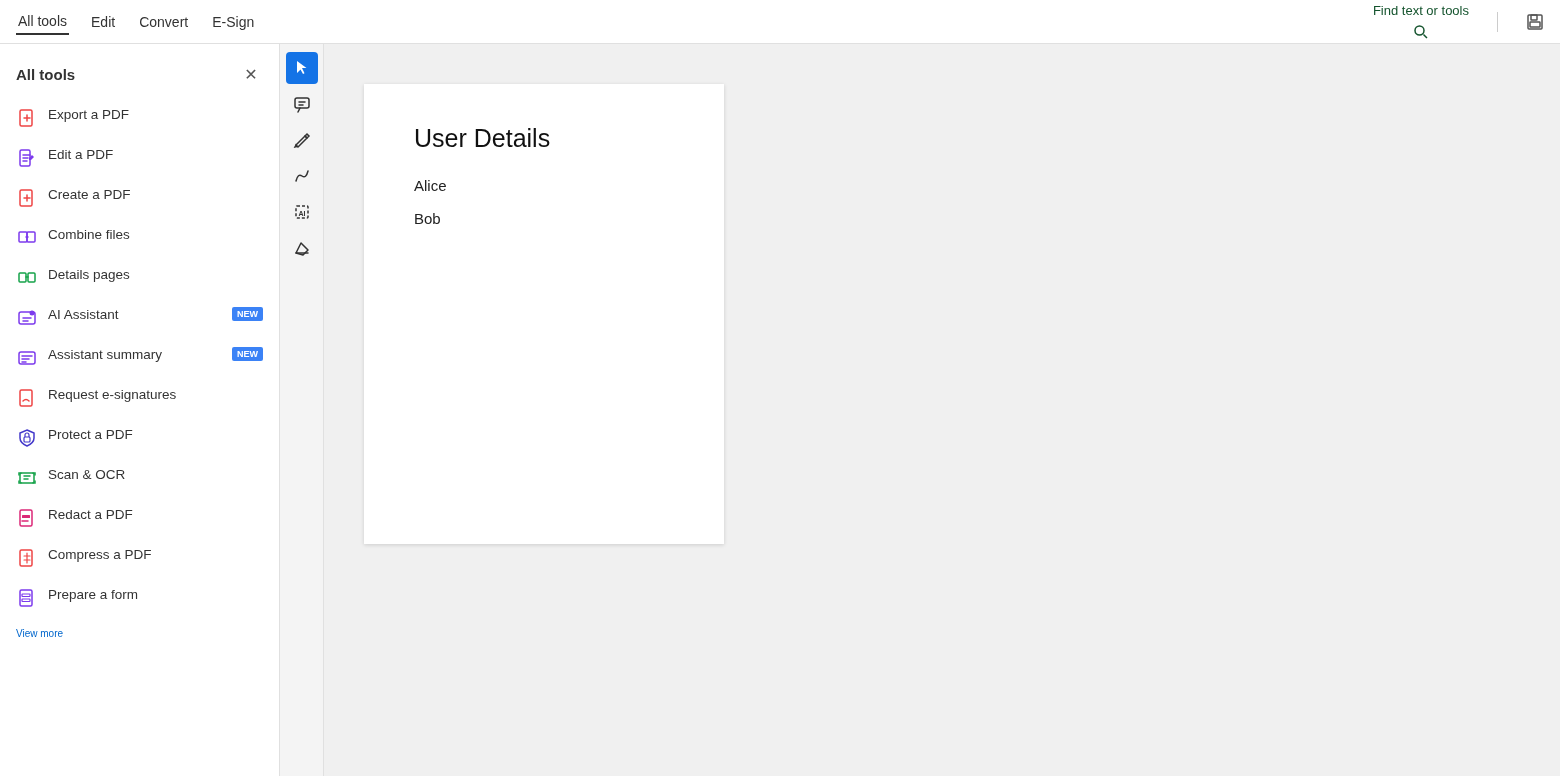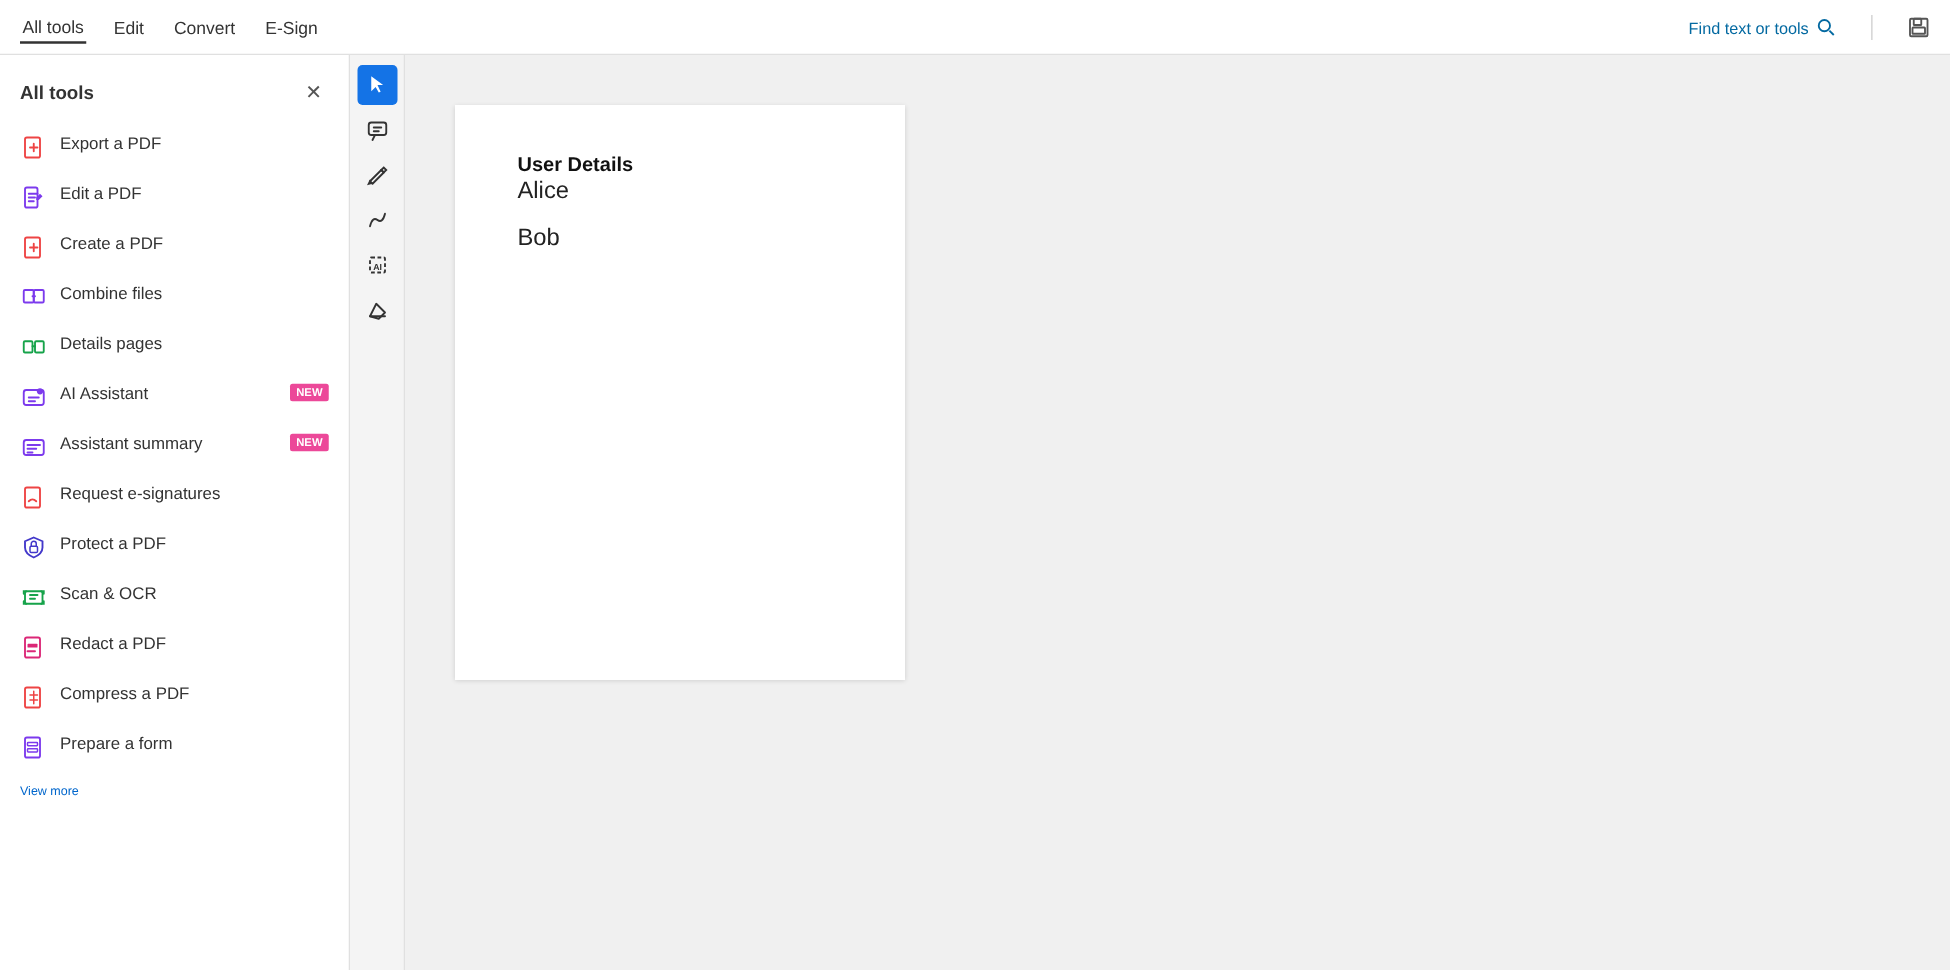--- a/index.html
+++ b/index.html
@@ -17,25 +17,26 @@
     .nav-item {
       font-size: 14px;
       color: #333;
       cursor: pointer;
       padding: 4px 2px;
     }
     .nav-item.active { color: #333; border-bottom: 2px solid #333; }
     .nav-spacer { flex: 1; }
     .search-area {
       display: flex;
-      align-items: flex-end;
+      align-items: center;
       gap: 6px;
-      color: #0369a1;
+      color: #14532d;
       cursor: pointer;
       font-size: 13px;
+      flex-direction: column;
     }
     .search-icon-svg {
       width: 16px; height: 16px;
     }
     .divider-v {
       width: 1px; height: 20px; background: #ccc; margin: 0 8px;
     }
     .save-icon {
       width: 18px; height: 18px; cursor: pointer; color: #555;
     }
@@ -87,21 +88,21 @@
     .tool-icon {
       width: 22px; height: 22px;
       display: flex; align-items: center; justify-content: center;
       flex-shrink: 0;
     }
     .tool-label {
       font-size: 13.5px;
       color: #333;
     }
     .new-badge {
-      background: #ec4899;
+      background: #3b82f6;
       color: #fff;
       font-size: 9px;
       font-weight: 700;
       padding: 2px 5px;
       border-radius: 2px;
       margin-left: auto;
       text-transform: uppercase;
     }
     .view-more {
       padding: 10px 16px;
@@ -145,26 +146,27 @@
     }
     .document-page {
       background: #fff;
       margin: 40px;
       padding: 40px 50px;
       min-width: 360px;
       min-height: 460px;
       box-shadow: 0 1px 4px rgba(0,0,0,0.15);
     }
     .doc-heading {
-      font-size: 16px;
-      font-weight: 700;
+      font-size: 25px;
+      font-weight: 400;
+      margin-bottom: 24px;
       color: #111;
     }
     .doc-line {
-      font-size: 19px;
+      font-size: 15px;
       color: #222;
       margin-bottom: 16px;
     }
 
     
     .icon-red { color: #e44; }
     .icon-purple { color: #7c3aed; }
     .icon-green { color: #16a34a; }
     .icon-pink { color: #db2777; }
     .icon-violet { color: #7c3aed; }

